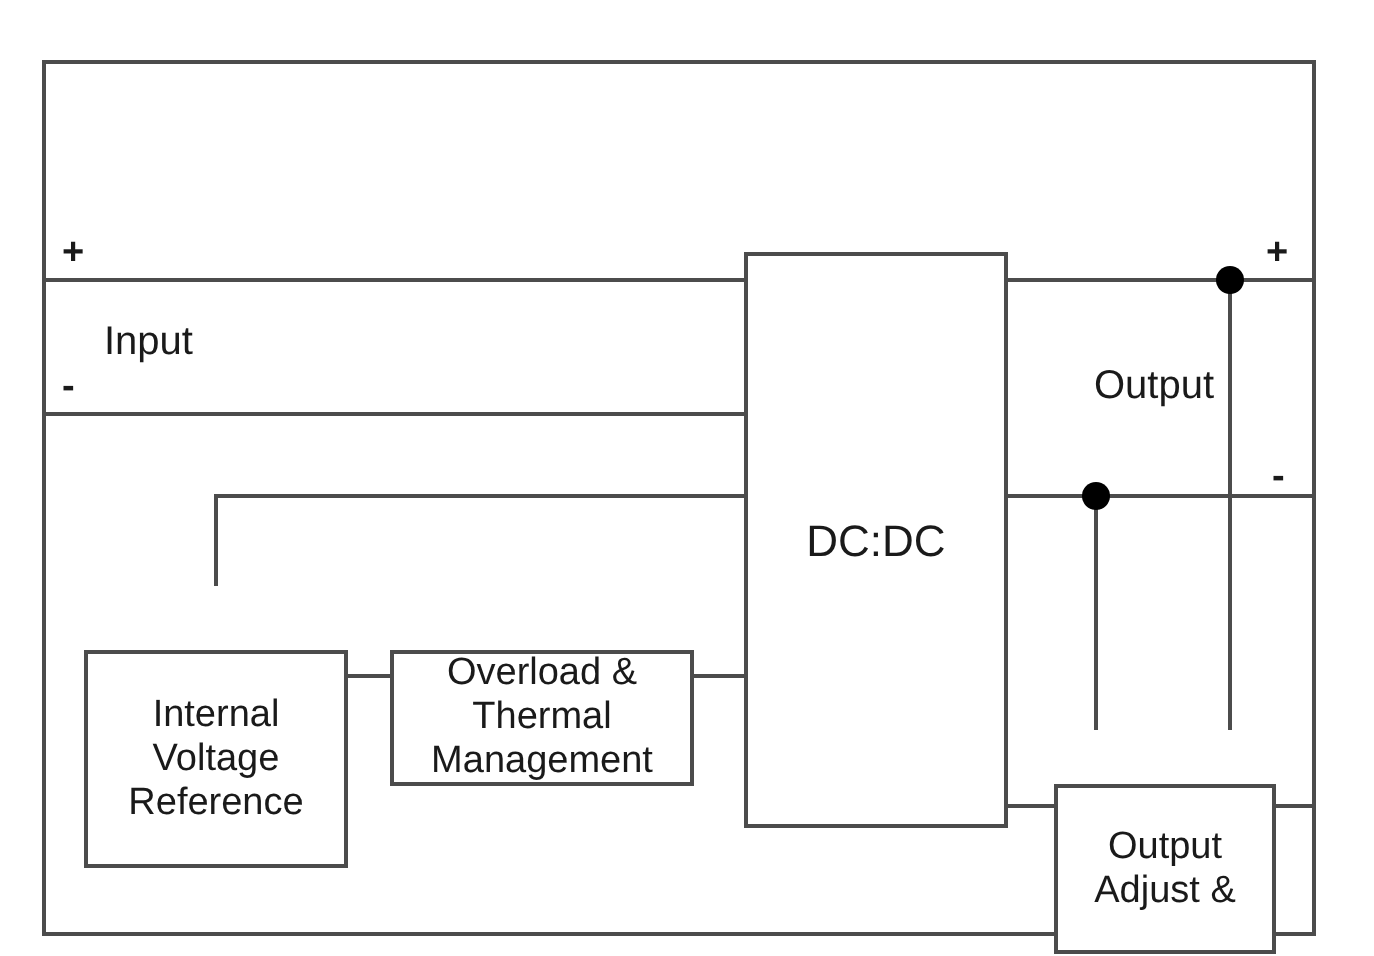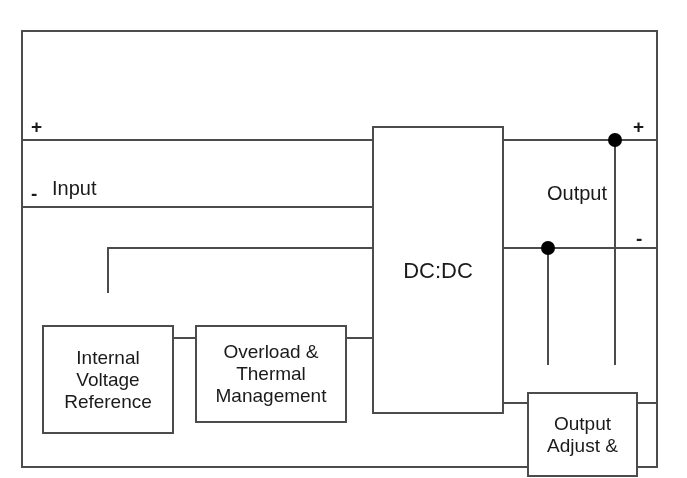--- a/index.html
+++ b/index.html
@@ -28,21 +28,21 @@
     background:var(--bg-color);
     border:2px solid var(--line-color);
     box-sizing:border-box;
     display:flex;flex-direction:column;justify-content:center;
     text-align:center;
     margin-top:32px;
   }
   .block span{display:block;}
   .block-dcdc{left:372px;top:94px;width:132px;height:288px;font-size:22px;line-height:27px;}
   .block-ivr{left:42px;top:293px;width:132px;height:109px;font-size:19px;line-height:22px;}
-  .block-overload{left:195px;top:293px;width:152px;height:98px;font-size:19px;line-height:22px;}
+  .block-overload{left:195px;top:293px;width:152px;height:68px;font-size:19px;line-height:22px;}
   .block-oaf{left:527px;top:360px;width:111px;height:85px;font-size:19px;line-height:22px;}
   .diagram-title{
     position:absolute;left:21px;top:41px;width:637px;
     text-align:center;font-size:36px;line-height:36px;z-index:2;
   }
   .side-label{position:absolute;z-index:2;font-size:20px;line-height:20px;}
   .pm-label{position:absolute;z-index:2;font-size:19px;line-height:14px;font-weight:bold;}
   .junction-dot{
     position:absolute;width:14px;height:14px;border-radius:50%;
     background:#000;z-index:3;
@@ -86,18 +86,18 @@
   <div class="block block-oaf">
     <span>Output</span>
     <span>Adjust &amp;</span>
   </div>
 
   <div class="junction-dot" style="left:608px;top:133px;"></div>
   <div class="junction-dot" style="left:541px;top:241px;"></div>
 
   <div class="pm-label" style="left:31px;top:120px;">+</div>
   <div class="pm-label" style="left:31px;top:187px;">-</div>
-  <div class="side-label" style="left:52px;top:178px;">Input</div>
+  <div class="side-label" style="left:52px;top:161px;">Input</div>
   <div class="pm-label" style="left:633px;top:120px;">+</div>
   <div class="pm-label" style="left:636px;top:232px;">-</div>
   <div class="side-label" style="left:547px;top:183px;">Output</div>
 
 </div>
 
 </body></html>

